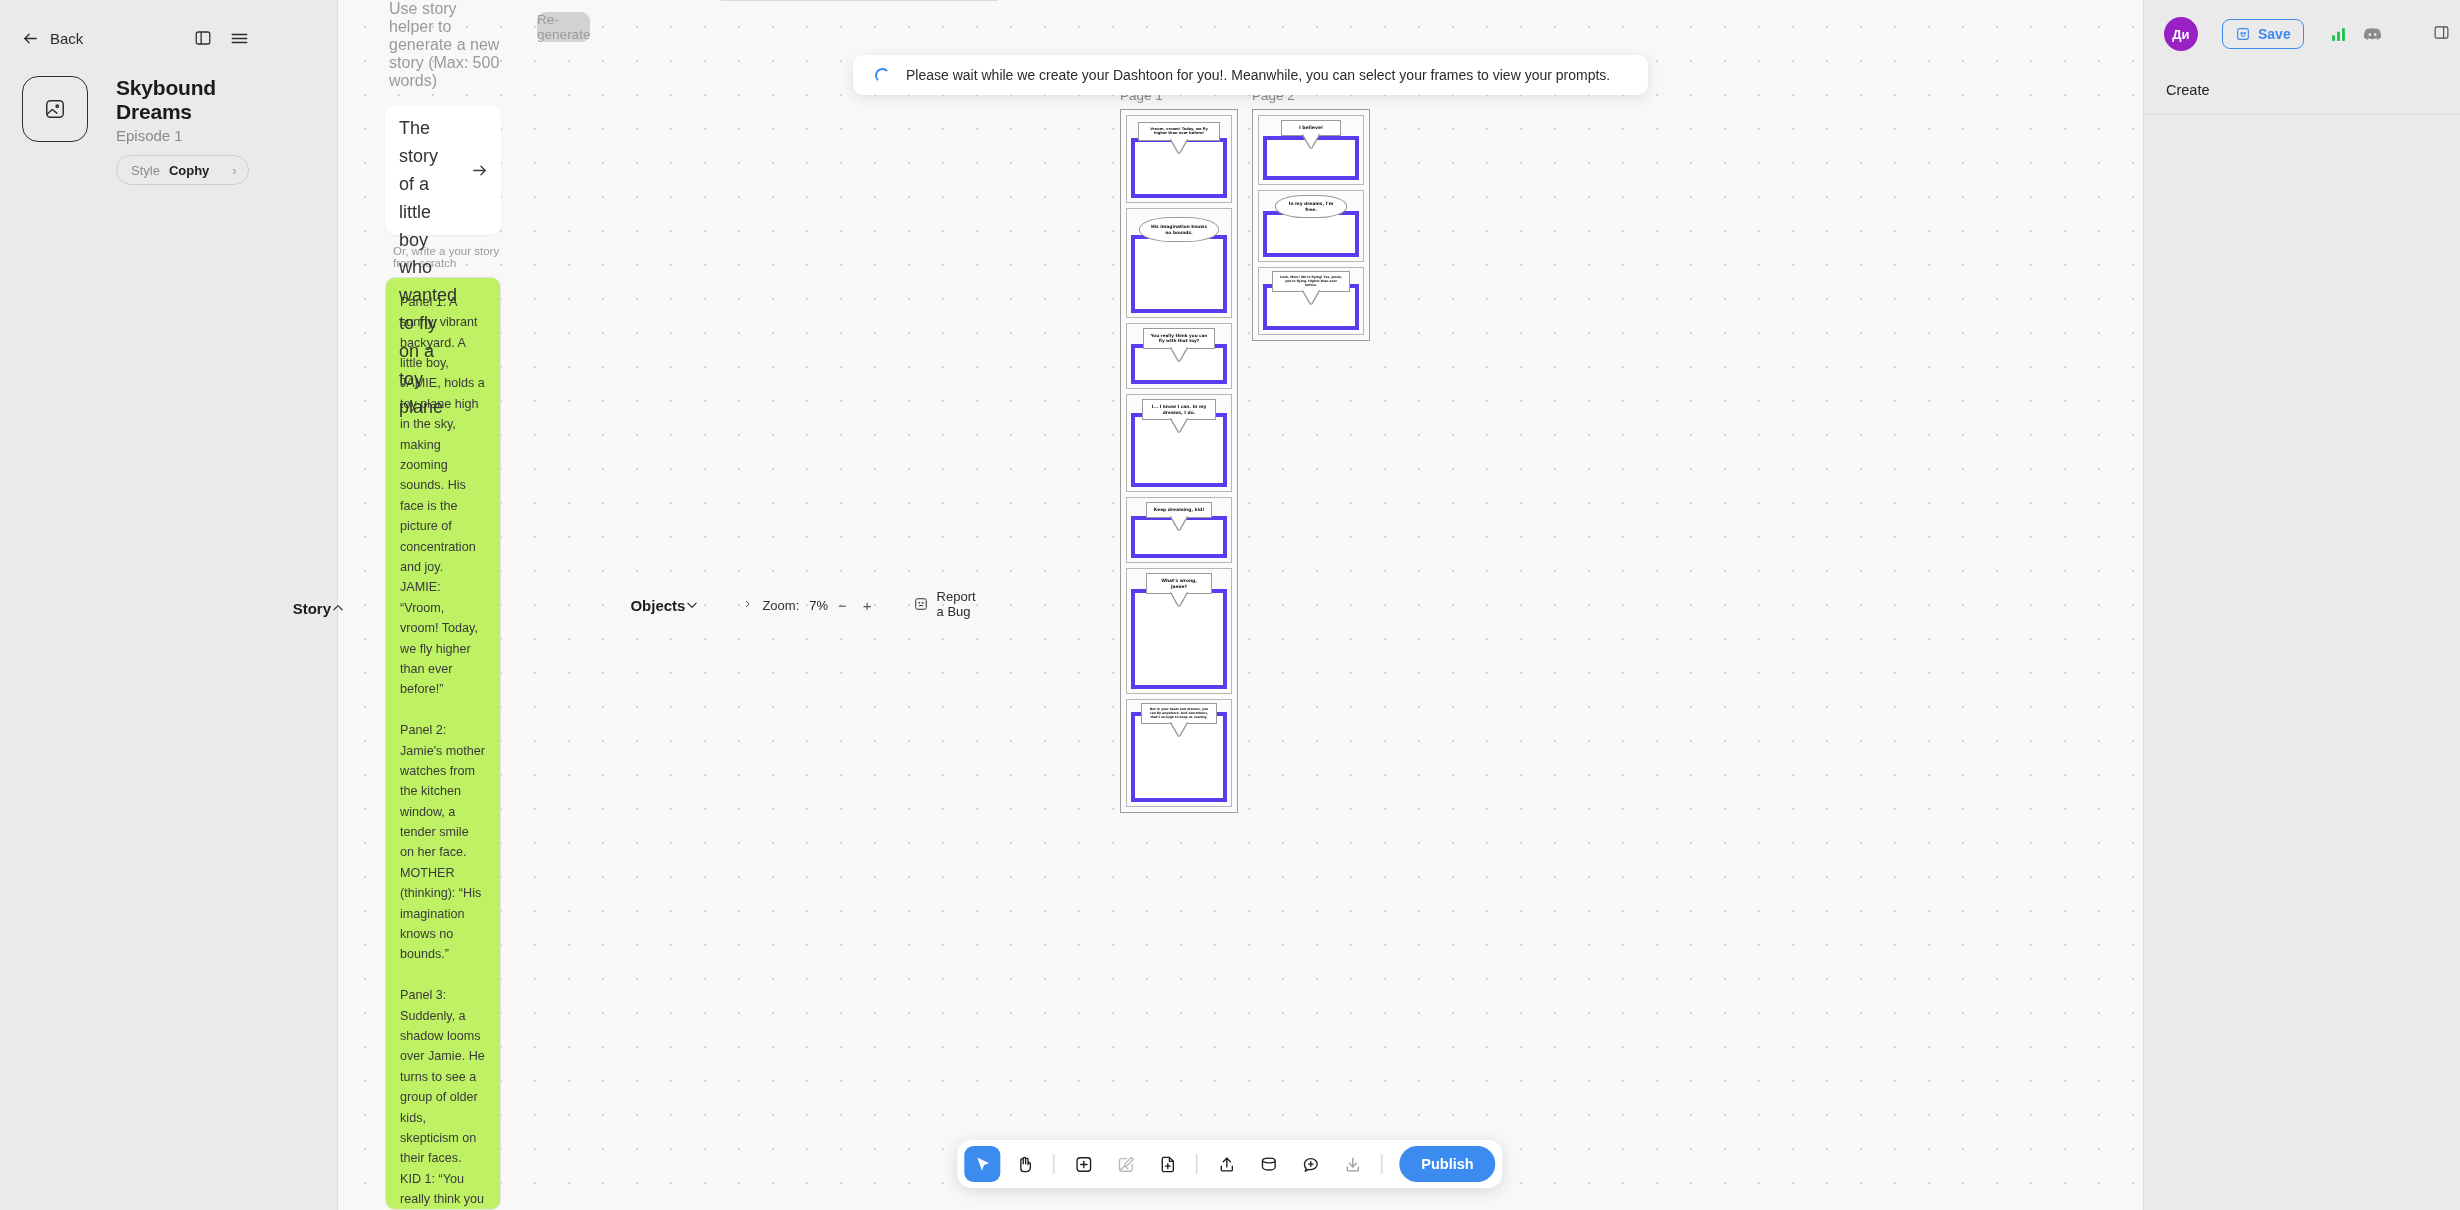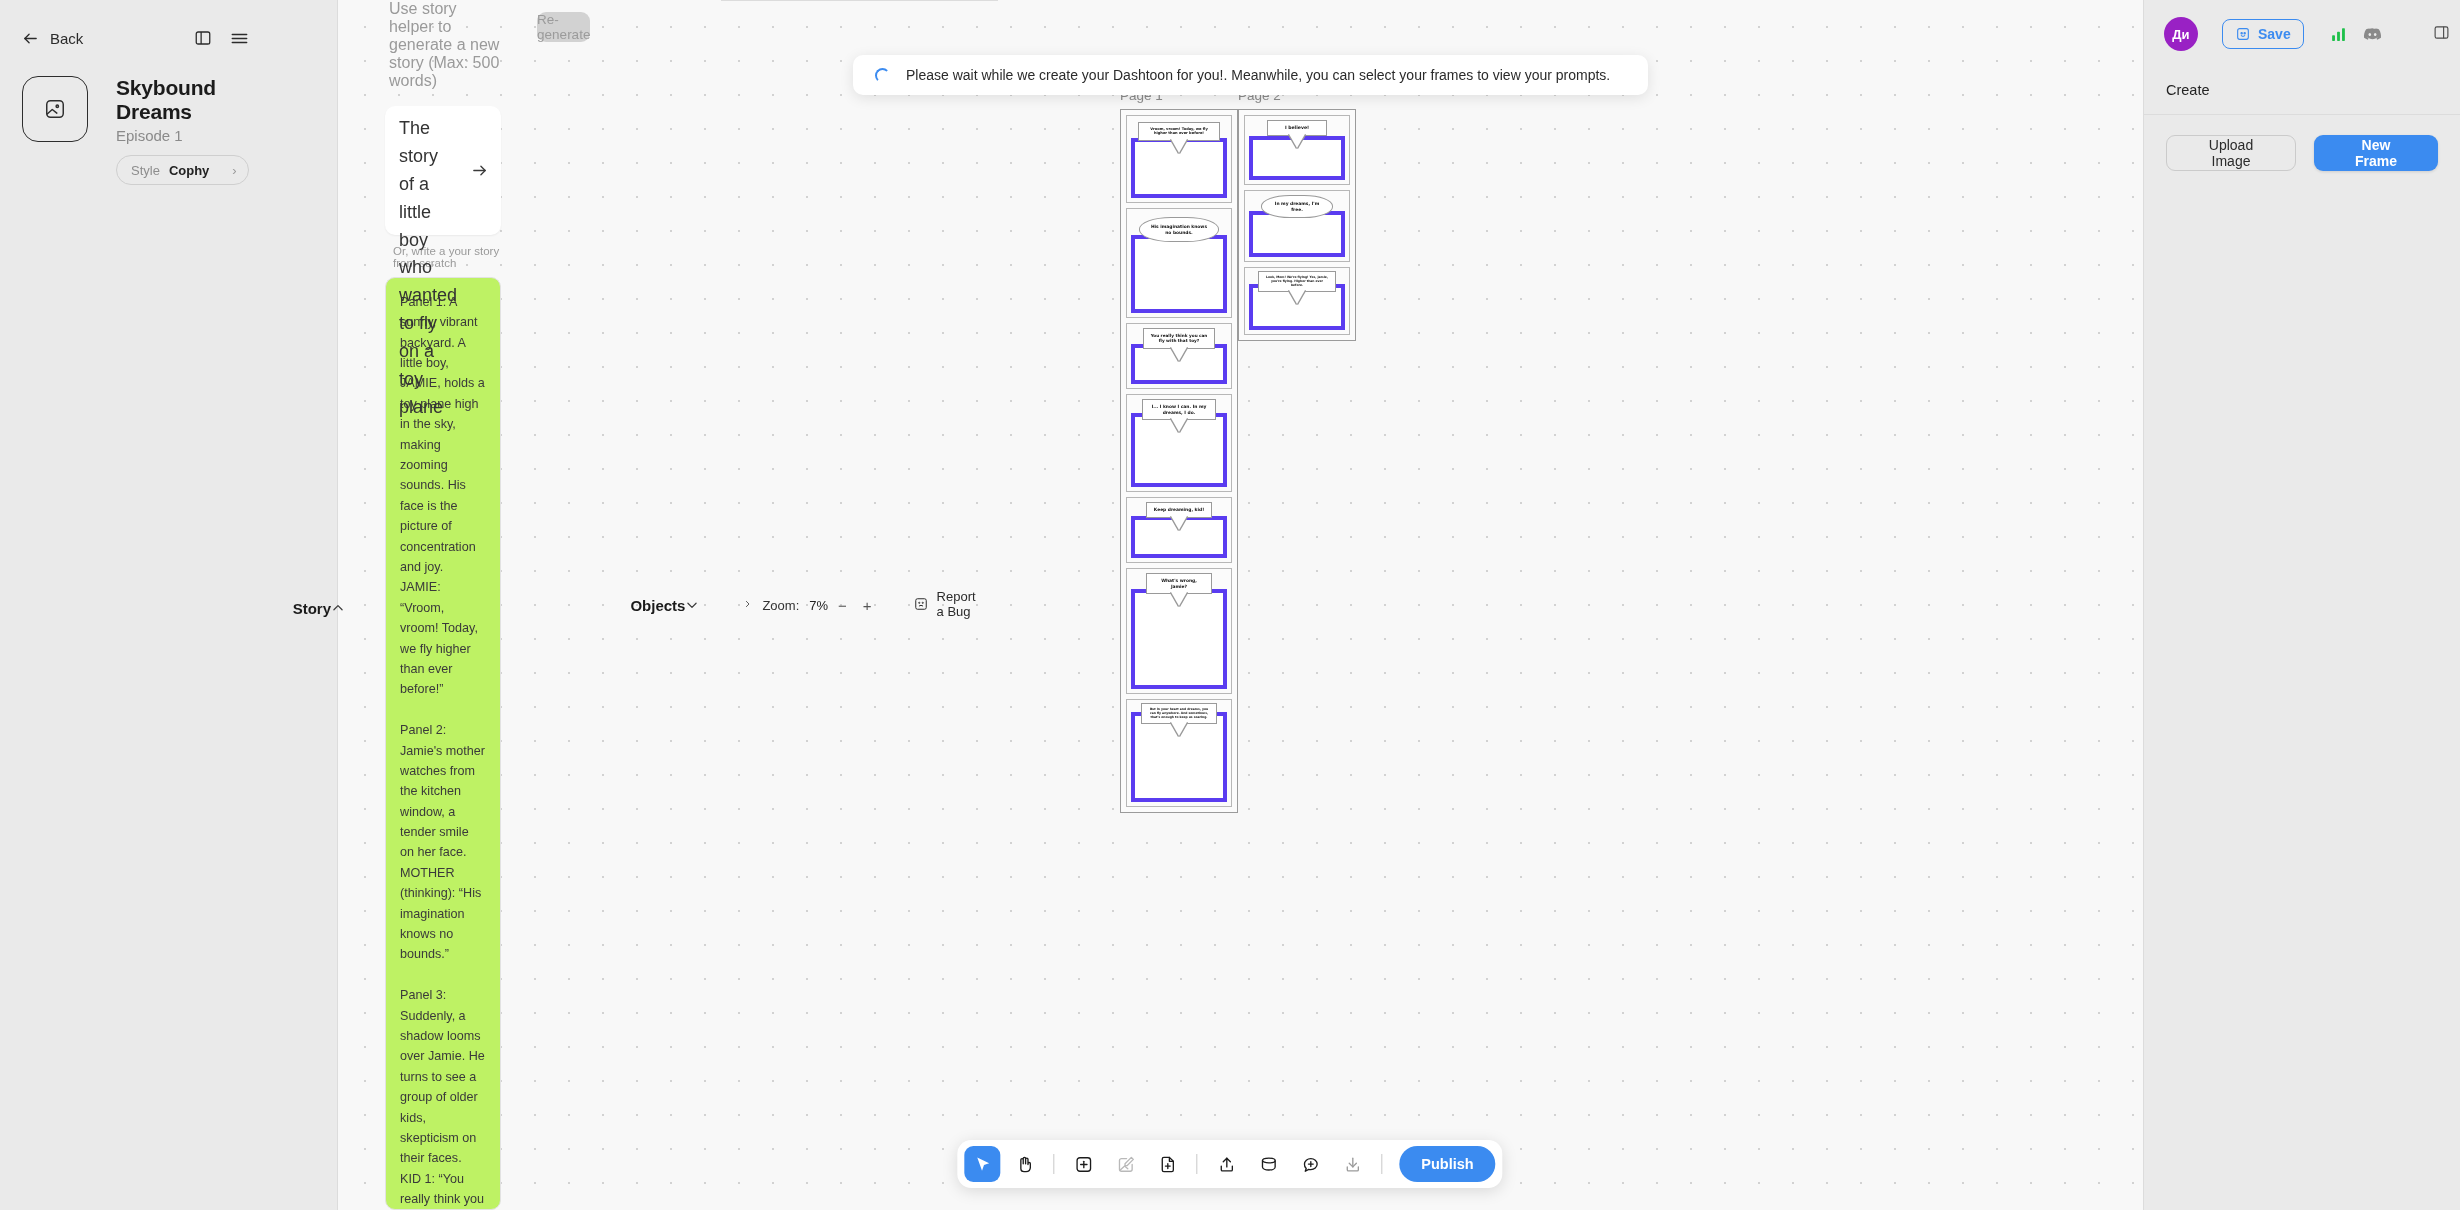--- a/index.html
+++ b/index.html
@@ -402,21 +402,21 @@
           <div class="bubble" style="top:3px;width:76px;font-size:3.0px;">
             <span>But in your heart and dreams, you can fly anywhere. And sometimes, that's enough to keep us soaring.</span>
             <span class="tail"></span>
           </div>
           <div class="frame-inner" style="height:90px;"></div>
         </div>
 
       </div>
     </div>
 
-    <div class="page-col" style="left:118px;width:118px;">
+    <div class="page-col" style="left:132px;width:118px;">
       <div class="page-label">Page 2</div>
       <div class="page-sheet">
 
         <div class="frame" style="height:70px;">
           <div class="bubble" style="top:4px;width:60px;font-size:4.6px;">
             <span>I believe!</span>
             <span class="tail"></span>
           </div>
           <div class="frame-inner" style="height:44px;"></div>
         </div>
@@ -471,24 +471,20 @@
       <span class="ic panel-collapse-ic">
         <svg width="17" height="17" viewBox="0 0 24 24" fill="none" stroke="#4a4a4a" stroke-width="1.6">
             <rect x="3" y="4" width="18" height="16" rx="2.5"></rect>
             <line x1="15" y1="4" x2="15" y2="20"></line>
           </svg>
       </span>
     </div>
 
     <div class="rp-create-title">Create</div>
     <div class="rp-sep"></div>
-    <div class="rp-actions">
-      <button class="btn-upload">Upload Image</button>
-      <button class="btn-newframe">New Frame</button>
-    </div>
   </div>
 
   <div class="toolbar">
     <div class="tb-btn active">
       <svg width="19" height="19" viewBox="0 0 24 24" fill="#fff">
           <path d="M5 3l15 7.5-6.5 2.2L11 20z"></path>
         </svg>
     </div>
     <div class="tb-btn">
       <svg width="19" height="19" viewBox="0 0 24 24" fill="none" stroke="#1c1c1c" stroke-width="1.7" stroke-linejoin="round">

